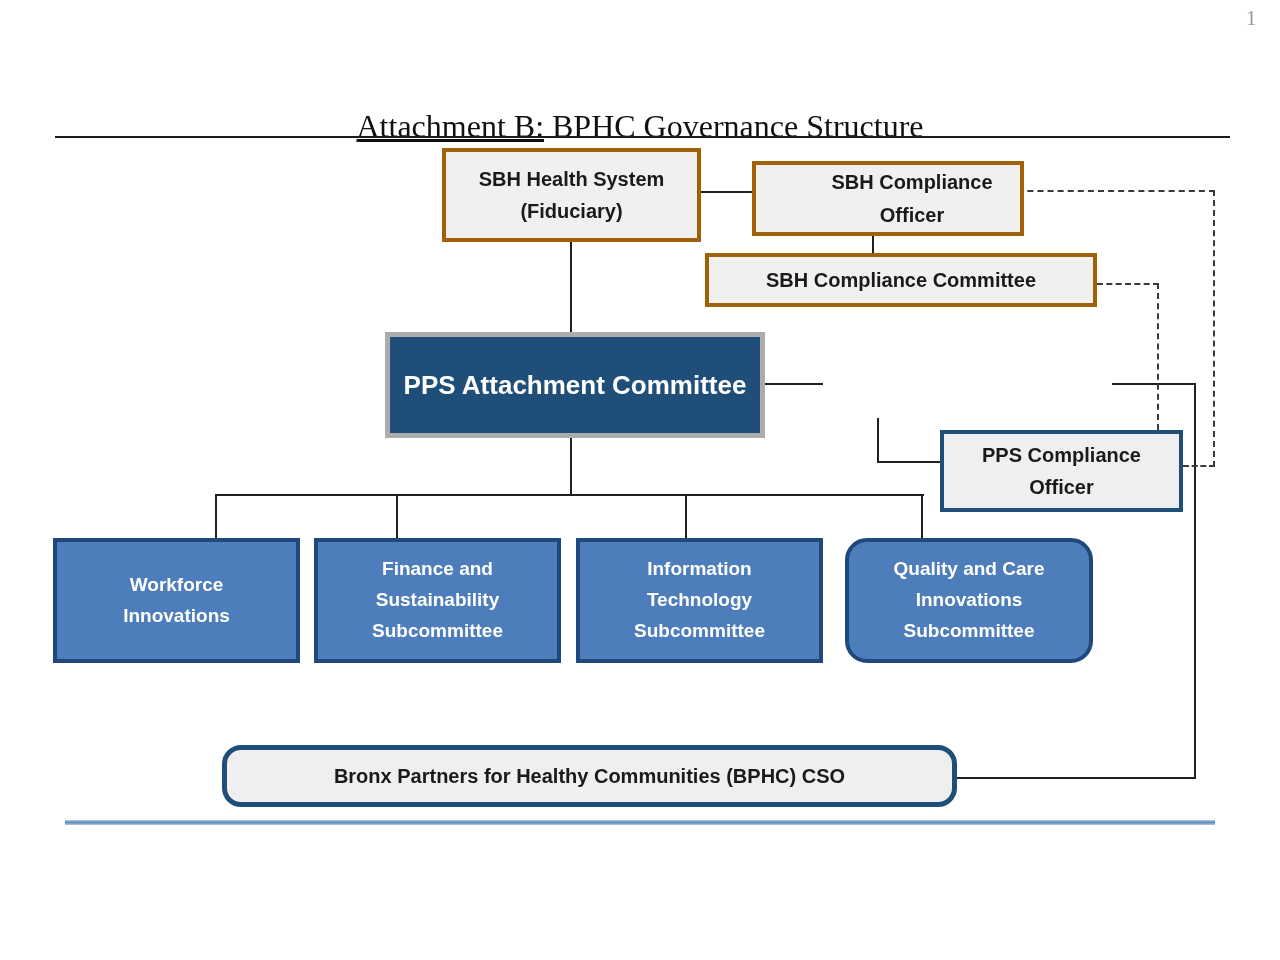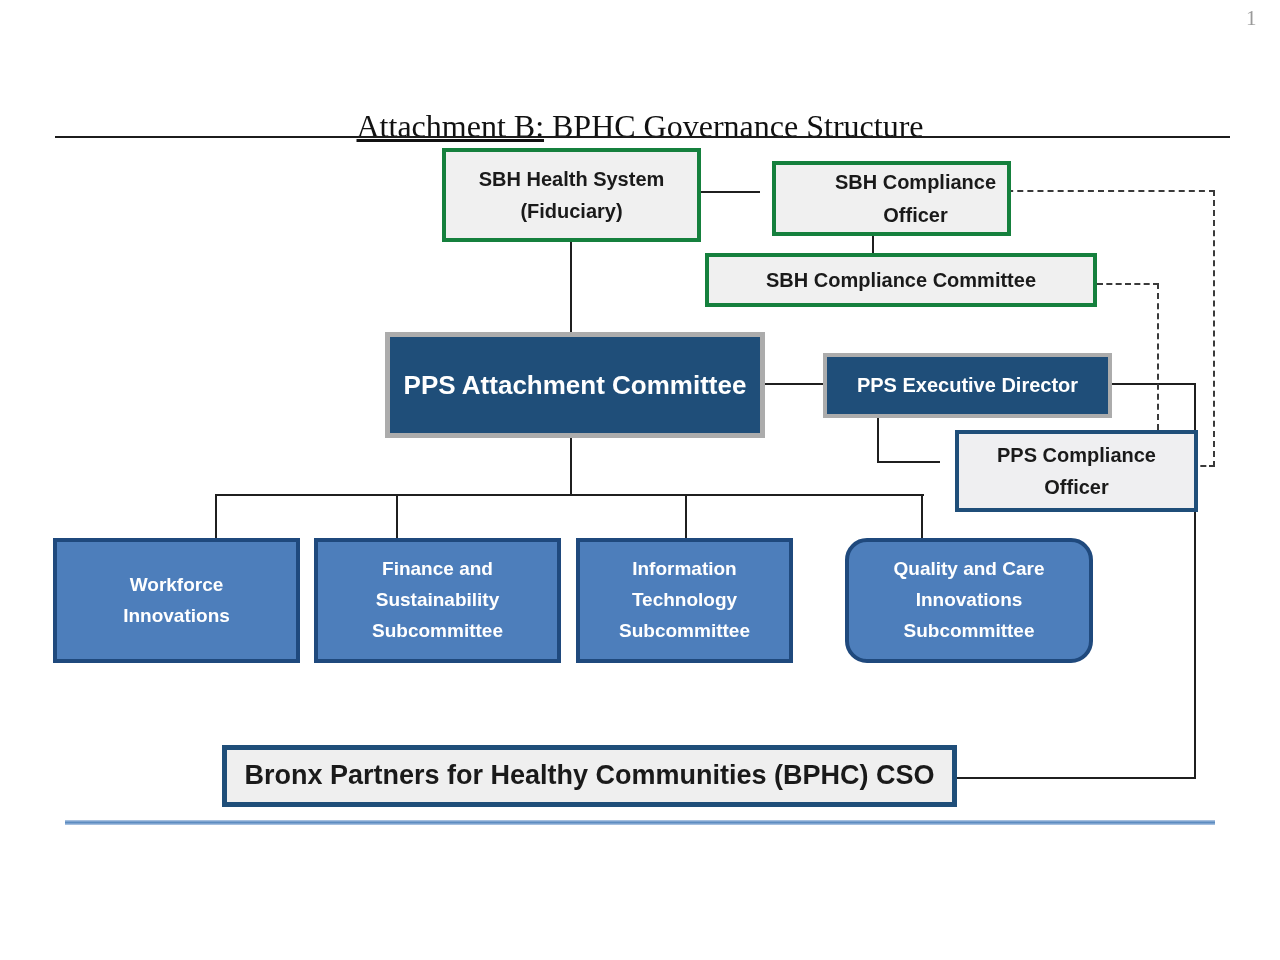--- a/index.html
+++ b/index.html
@@ -21,26 +21,26 @@
   }
   .rule-bottom {
     position:absolute; left:65px; top:820px; width:1150px; height:5px;
     background:linear-gradient(to bottom,#b9cde6 0%,#7da3cf 30%,#5d8cc0 50%,#7da3cf 70%,#b9cde6 100%);
   }
   .node {
     position:absolute; box-sizing:border-box;
     display:flex; align-items:center; justify-content:center; text-align:center;
   }
   .node .label { font-weight:bold; white-space:pre-line; line-height:1.62; }
-  .gray-node    { background:#F0F0F0; border:4px solid #15803d; color:#1a1a1a;justify-content:center; }
+  .gray-node    { background:#F0F0F0; border:4px solid #a16207; color:#1a1a1a;justify-content:center; }
   .navy-node    { background:#1F4E79; border:5px solid #ACACAC; color:#ffffff; }
   .blue-node    { background:#4D7EBB; border:4px solid #1F497D; color:#ffffff; }
   .outline-node { background:#EFEFF1; border:4px solid #1F4E79; color:#1a1a1a; }
   .fs20 { font-size:20px; } .fs19 { font-size:19px; }
-  .fs26 { font-size:26px; } .fs24 { font-size:27px; }
+  .fs26 { font-size:26px; } .fs24 { font-size:20px;border-radius:19px; }
   .hline { position:absolute; height:2px; background:#1f1f1f; }
   .vline { position:absolute; width:2px;  background:#1f1f1f; }
   .hdash { position:absolute; height:0; border-top:2px dashed #3a3a3a; }
   .vdash { position:absolute; width:0;  border-left:2px dashed #3a3a3a; }
 </style>
 </head>
 <body>
 
 <div class="slide">
 
@@ -70,54 +70,51 @@
   <div class="vdash" style="left:1213px; top:190px; height:277px;"></div>
   <div class="hdash" style="left:1183px; top:465px; width:32px;"></div>
   <div class="hdash" style="left:1097px; top:283px; width:62px;"></div>
   <div class="vdash" style="left:1157px; top:283px; height:147px;"></div>
 
   <div class="node gray-node fs20" style="left:442px; top:148px; width:259px; height:94px;">
     <span class="label">SBH Health System
 (Fiduciary)</span>
   </div>
 
-  <div class="node gray-node fs20" style="left:772px; top:161px; width:239px; height:75px;padding-left:48px;">
+  <div class="node gray-node fs20" style="left:752px; top:161px; width:272px; height:75px;padding-left:48px;">
     <span class="label">SBH Compliance
 Officer</span>
   </div>
 
   <div class="node gray-node fs20" style="left:705px; top:253px; width:392px; height:54px;">
     <span class="label">SBH Compliance Committee</span>
   </div>
 
   <div class="node navy-node fs26" style="left:385px; top:332px; width:380px; height:106px;">
     <span class="label">PPS Attachment Committee</span>
   </div>
 
-  <div class="node navy-node fs20" style="left:823px; top:353px; width:289px; height:65px; border-width:4px;">
-    <span class="label">PPS Executive Director</span>
-  </div>
 
-  <div class="node outline-node fs20" style="left:940px; top:430px; width:243px; height:82px;margin-left:15px;">
+  <div class="node outline-node fs20" style="left:940px; top:430px; width:243px; height:82px;">
     <span class="label">PPS Compliance
 Officer</span>
   </div>
 
   <div class="node blue-node fs19" style="left:53px; top:538px; width:247px; height:125px;">
     <span class="label">Workforce
 Innovations</span>
   </div>
 
   <div class="node blue-node fs19" style="left:314px; top:538px; width:247px; height:125px;">
     <span class="label">Finance and
 Sustainability
 Subcommittee</span>
   </div>
 
-  <div class="node blue-node fs19" style="left:576px; top:538px; width:217px; height:125px;">
+  <div class="node blue-node fs19" style="left:576px; top:538px; width:247px; height:125px;">
     <span class="label">Information
 Technology
 Subcommittee</span>
   </div>
 
   <div class="node blue-node fs19" style="left:845px; top:538px; width:248px; height:125px;border-radius:22px;">
     <span class="label">Quality and Care
 Innovations
 Subcommittee</span>
   </div>

